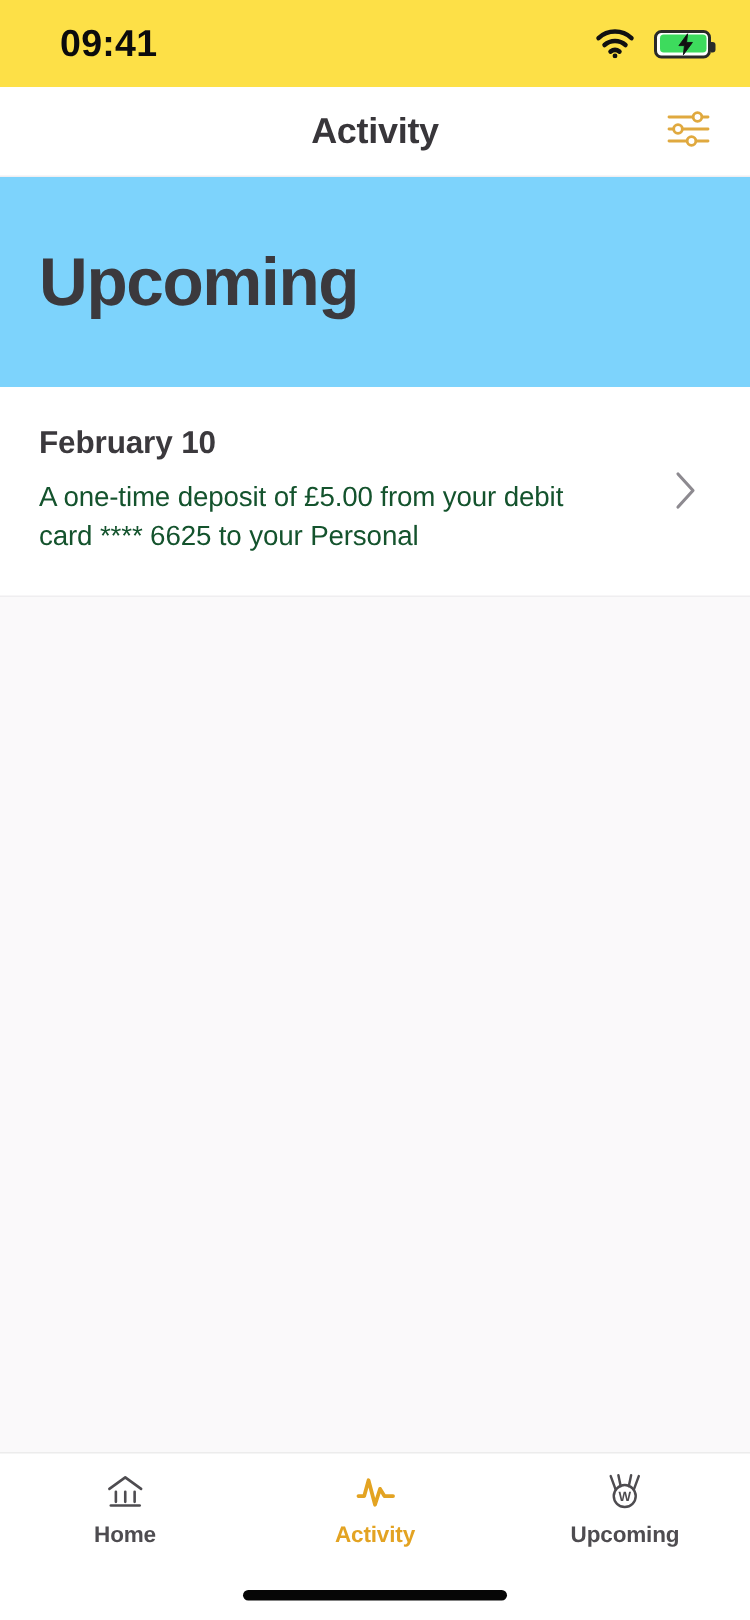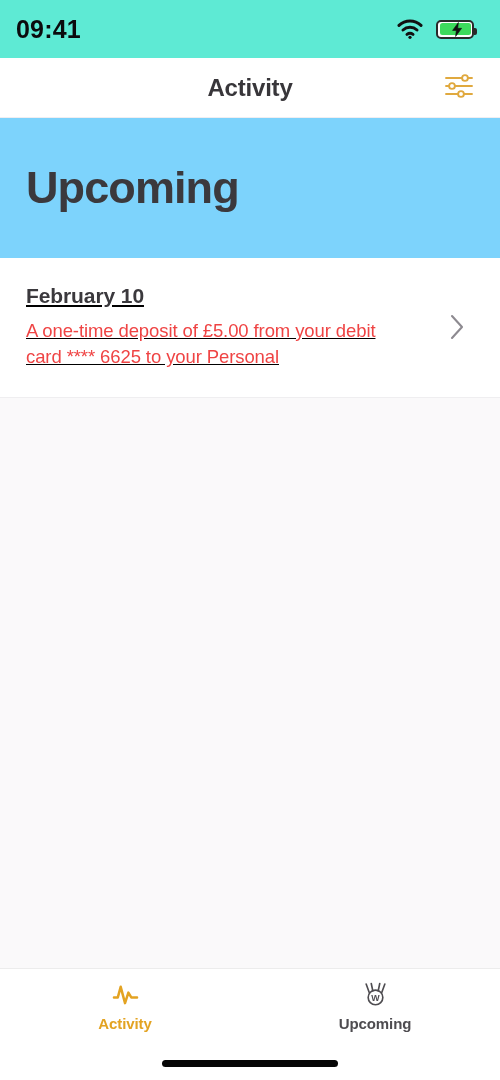--- a/index.html
+++ b/index.html
@@ -13,23 +13,23 @@
   .phone {
     position:relative;
     width:500px; height:1080px;
     display:flex; flex-direction:column;
     background:#faf9fa;
   }
 
   
   .statusbar {
     height:58px; flex:0 0 58px;
-    background:#5eead4;
+    background:#fde047;
     display:flex; align-items:center; justify-content:space-between;
-    padding:0 26px 0 16px;
+    padding:0 26px 0 40px;
     text-align:center;
   }
   .status-time {
     font-size:25px; font-weight:bold; color:#0b0b0d;
     letter-spacing:0.2px;
   }
   .status-right { display:flex; align-items:center; gap:13px; }
   .wifi-icon { width:26px; height:20px; display:block; }
   .battery {
     position:relative; width:38px; height:19px;
@@ -81,29 +81,28 @@
     letter-spacing:-0.9px;
   }
 
   
   .list-card {
     background:#ffffff;
     border-bottom:1px solid #efeef0;
     padding:26px 26px 26px 26px;
     display:flex; align-items:center;
     cursor:pointer;
-    text-decoration:underline;
   }
   .list-main { flex:1 1 auto; min-width:0; }
   .list-date {
     font-size:21px; font-weight:bold; color:#3b393d;
     margin-bottom:10px; letter-spacing:-0.1px;
   }
   .list-desc {
-    font-size:18.5px; color:#ef4444; line-height:1.42;
+    font-size:18.5px; color:#14532d; line-height:1.42;
     letter-spacing:-0.1px; max-width:375px;
   }
   .chevron-wrap {
     flex:0 0 34px; display:flex; align-items:center; justify-content:center;
   }
 
   
   .content-fill { flex:1 1 auto; background:#faf9fa; }
 
   
@@ -191,20 +190,34 @@
       <svg viewBox="0 0 18 28" width="18" height="28">
         <path d="M4 3 L14 14 L4 25" fill="none" stroke="#8d8a90" stroke-width="2.1" stroke-linecap="round" stroke-linejoin="round"></path>
       </svg>
     </div>
   </div>
 
   <div class="content-fill"></div>
 
   <div class="tabbar">
 
+    <button class="tab">
+      <span class="tab-icon">
+        <svg viewBox="0 0 28 26" width="27" height="25">
+          <g stroke="#4e4c50" stroke-width="1.8" fill="none" stroke-linecap="round" stroke-linejoin="round">
+            <path d="M3 11 L14 3 L25 11"></path>
+            <line x1="7.5" y1="13" x2="7.5" y2="20"></line>
+            <line x1="14" y1="13" x2="14" y2="20"></line>
+            <line x1="20.5" y1="13" x2="20.5" y2="20"></line>
+            <line x1="4" y1="22.5" x2="24" y2="22.5"></line>
+          </g>
+        </svg>
+      </span>
+      <span class="tab-label">Home</span>
+    </button>
 
     <button class="tab active">
       <span class="tab-icon">
         <svg viewBox="0 0 30 26" width="29" height="25">
           <path d="M3 16 L7 16 L10 5 L14.5 22 L18 11 L21 16 L27 16" fill="none" stroke="#e3a322" stroke-width="2.6" stroke-linecap="round" stroke-linejoin="round"></path>
         </svg>
       </span>
       <span class="tab-label">Activity</span>
     </button>
 

